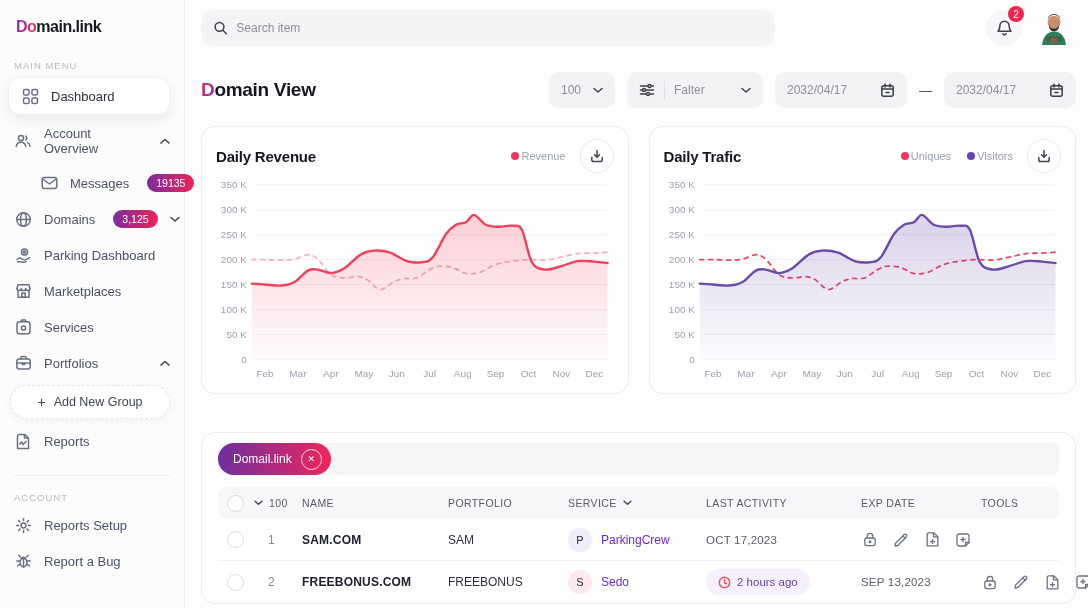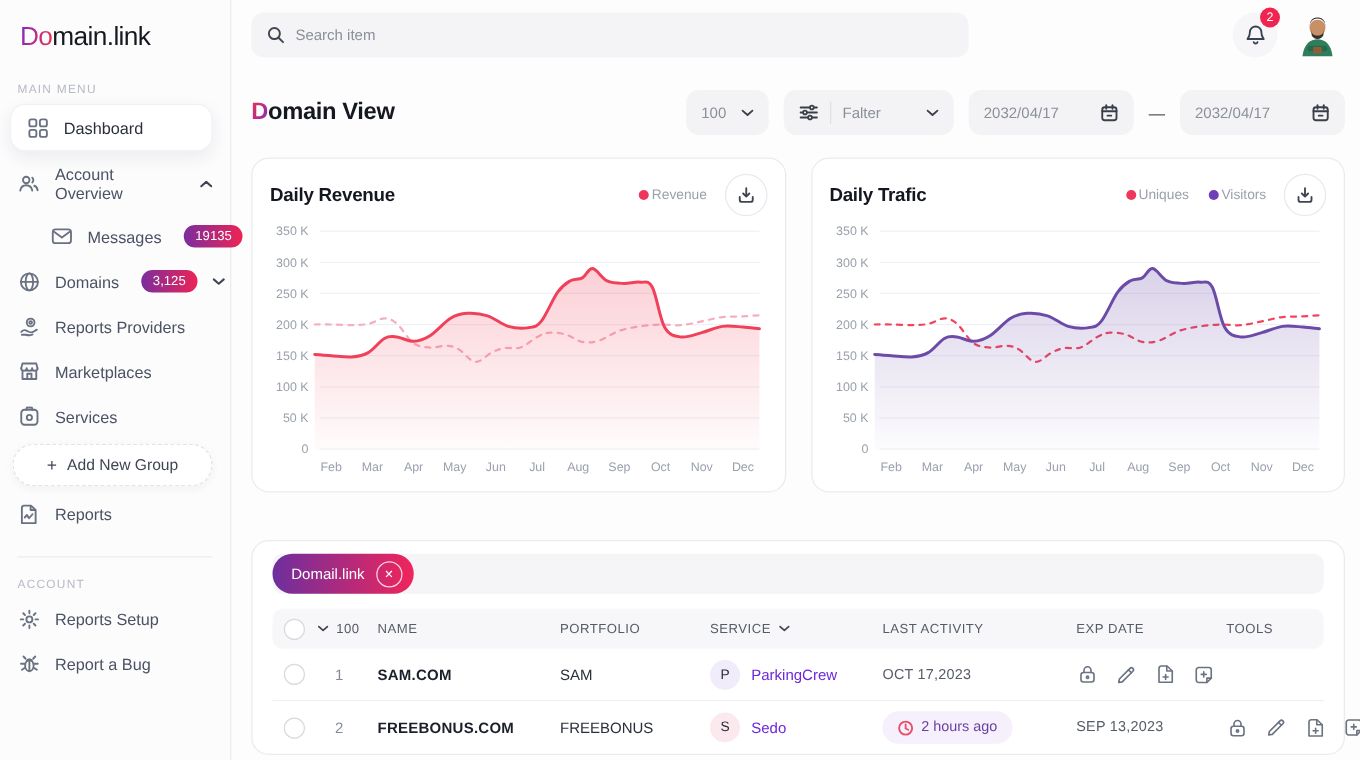--- a/index.html
+++ b/index.html
@@ -3,21 +3,21 @@
 <meta charset="utf-8">
 <style>
   * { box-sizing: border-box; margin: 0; padding: 0; }
   html,body { width:1088px; height:608px; overflow:hidden; background:#fdfdfe;
     font-family:"Liberation Sans", sans-serif; color:#1b1f29; }
   .app { display:flex; width:1088px; height:608px; }
 
   
   .sidebar { width:185px; min-width:185px; background:#fcfcfd; border-right:1px solid #ececf0;
     padding-top:14px; display:flex; flex-direction:column; }
-  .logo { padding:4px 16px 12px; font-size:21px; font-weight:400; letter-spacing:-0.5px; color:#15181f; }
+  .logo { padding:4px 16px 12px; font-size:16px; font-weight:700; letter-spacing:-0.5px; color:#15181f; }
   .logo .grad { background:linear-gradient(100deg,#8A2BB8 10%,#E83158 90%);
     -webkit-background-clip:text; background-clip:text; color:transparent; }
   .menu-label { font-size:9.5px; color:#b7bac3; letter-spacing:1px; padding:12px 14px 4px; }
   .nav-item { display:flex; align-items:center; gap:12px; padding:9px 14px; font-size:13px;
     color:#4b5263; cursor:pointer; }
   .nav-item.active { background:#fff; border:1px solid #f2f2f5; border-radius:12px;
     margin:2px 14px 2px 8px; padding:9px 12px; box-shadow:0 5px 14px rgba(30,35,60,.08); color:#2a2f3a; }
   .nav-item.sub { padding-left:40px; }
   .nav-ic { width:18px; height:18px; display:flex; align-items:center; justify-content:center; flex:none; }
   .nav-ic svg { stroke:#6a7180; fill:none; stroke-width:1.5; stroke-linecap:round; stroke-linejoin:round; }
@@ -185,21 +185,21 @@
 
     <div class="nav-item">
       <span class="nav-ic">
           <svg width="17" height="17" viewBox="0 0 17 17">
             <circle cx="9.5" cy="5" r="3.1"></circle>
             <circle cx="9.5" cy="5" r="1.1"></circle>
             <path d="M2 12.5c1.5-1.6 3-1.8 4.5-.8l2 .9c1.2.5 2.4.3 3.5-.4l2.5-1.5"></path>
             <path d="M2.5 14.8h3.2c1.8.6 3.6.6 5.4-.2"></path>
           </svg>
         </span>
-      <span>Reports Providers</span>
+      <span>Parking Dashboard</span>
     </div>
 
     <div class="nav-item">
       <span class="nav-ic">
           <svg width="17" height="16" viewBox="0 0 17 16">
             <path d="M2 5.5 3 1.8h11l1 3.7"></path>
             <path d="M2 5.5c0 1.2.9 2.1 2.1 2.1s2.2-.9 2.2-2.1c0 1.2 1 2.1 2.2 2.1s2.2-.9 2.2-2.1c0 1.2 1 2.1 2.2 2.1S15 6.7 15 5.5"></path>
             <path d="M3 8.5v5.7h11V8.5"></path>
             <rect x="6.8" y="10" width="3.4" height="4.2"></rect>
           </svg>
@@ -211,20 +211,36 @@
       <span class="nav-ic">
           <svg width="17" height="17" viewBox="0 0 17 17">
             <rect x="2" y="2.8" width="13" height="12" rx="2.6"></rect>
             <path d="M6 2.8 6.5 1h4l.5 1.8"></path>
             <circle cx="8.5" cy="9" r="2.1"></circle>
           </svg>
         </span>
       <span>Services</span>
     </div>
 
+    <div class="nav-item">
+      <span class="nav-ic">
+          <svg width="17" height="16" viewBox="0 0 17 16">
+            <rect x="1.8" y="4" width="13.4" height="10" rx="2.4"></rect>
+            <path d="M5.8 4V3a1.6 1.6 0 0 1 1.6-1.6h2.2A1.6 1.6 0 0 1 11.2 3v1"></path>
+            <path d="M1.8 8h13.4"></path>
+            <path d="M7.3 8v1.6h2.4V8"></path>
+          </svg>
+        </span>
+      <span>Portfolios</span>
+      <span class="chev">
+          <svg width="10" height="7" viewBox="0 0 10 7">
+            <polyline points="1,5 5,1.5 9,5"></polyline>
+          </svg>
+        </span>
+    </div>
 
     <div class="add-group">
       <span class="plus">+</span>
       <span>Add New Group</span>
     </div>
 
     <div class="nav-item">
       <span class="nav-ic">
           <svg width="16" height="17" viewBox="0 0 16 17">
             <path d="M2.5 15.5V3.2A1.7 1.7 0 0 1 4.2 1.5h5.6L13.5 5v10.5Z"></path>

